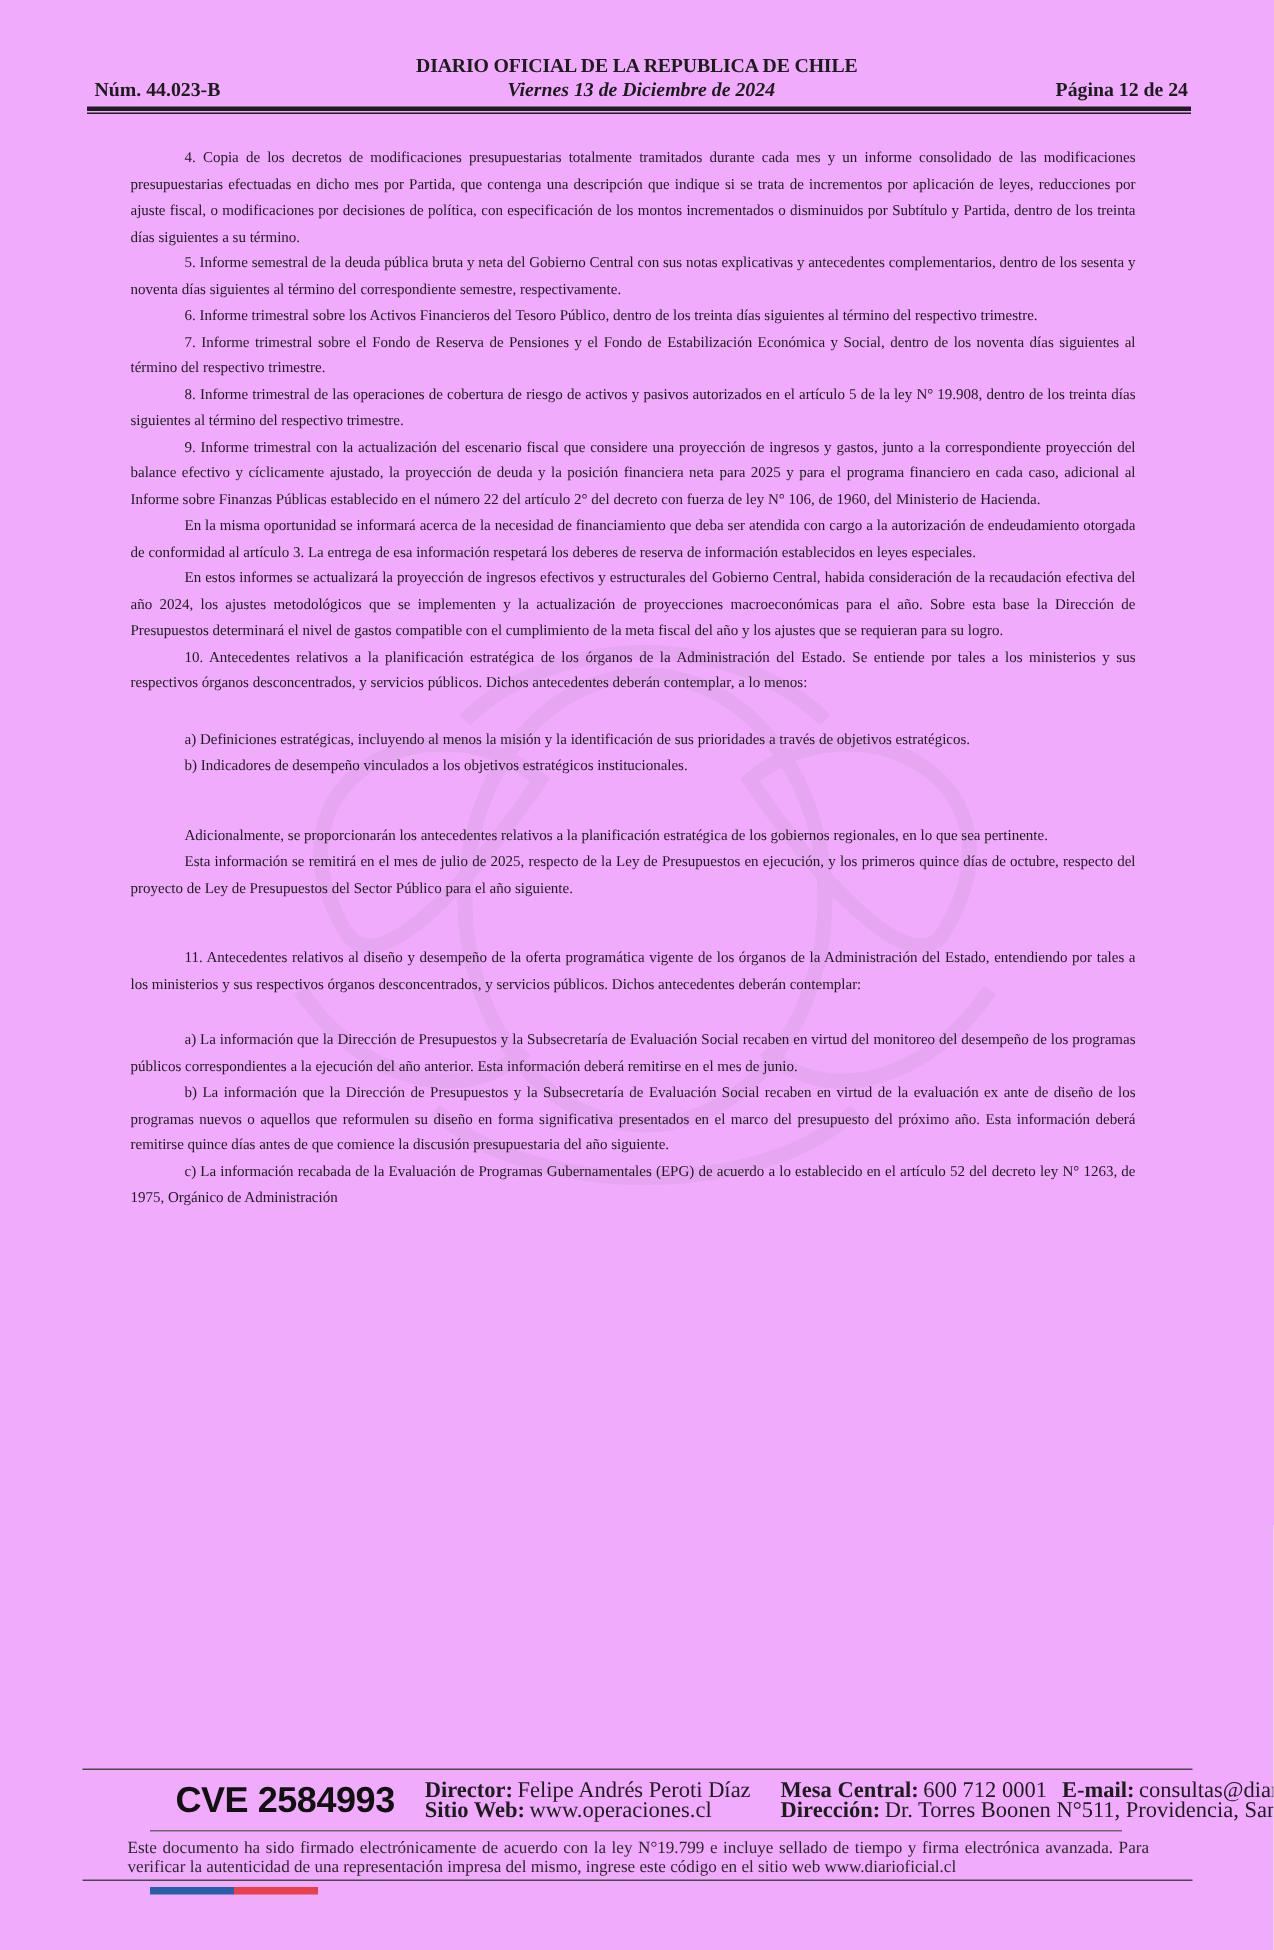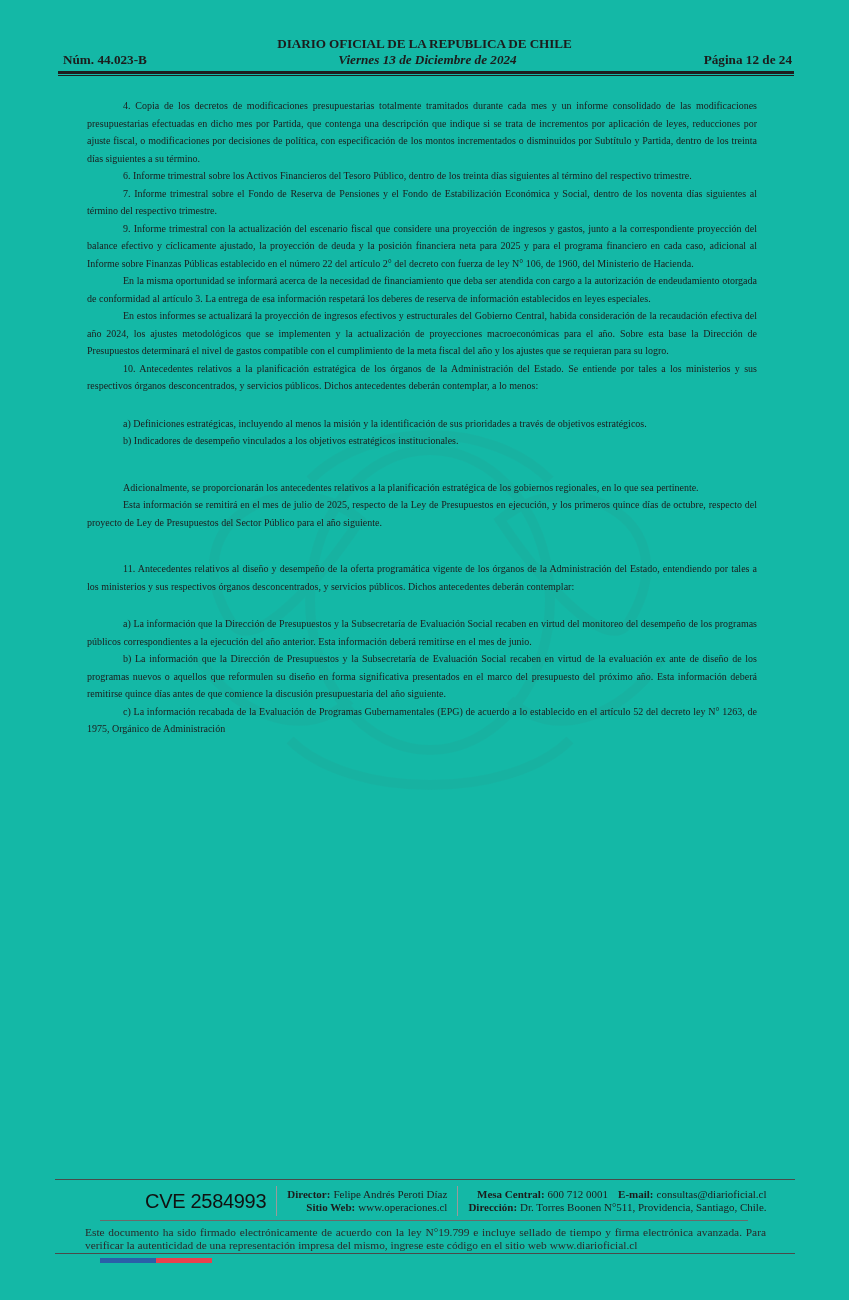--- a/index.html
+++ b/index.html
@@ -1,19 +1,19 @@
 <!DOCTYPE html>
 <html><head>
 <meta charset="utf-8">
 <style>
   html,body{margin:0;padding:0;background:#e9e9e9;}
   .page{
     position:relative;
     width:849px;height:1300px;
-    background:#14b8a6;
+    background:#f0abfc;
     font-family:"Liberation Serif","DejaVu Serif",serif;
     color:#1c1c1c;
     overflow:hidden;
     margin:0 auto;
   }
   
   .hdr-title{
     position:absolute;top:36px;left:0;right:0;
     text-align:center;font-weight:bold;font-size:13.2px;letter-spacing:-0.1px;
   }
@@ -44,26 +44,25 @@
   
   .ft-rule-top{position:absolute;top:1179px;left:55px;right:54px;height:1.4px;background:#4a4a4a;}
   .ft-rule-mid{position:absolute;top:1220px;left:100px;width:648px;height:1px;background:#6a6a6a;}
   .ft-rule-bottom{position:absolute;top:1253px;left:55px;right:54px;height:1.4px;background:#4a4a4a;}
   .ft-info{
     position:absolute;top:1186px;left:117px;right:80px;height:30px;
     display:flex;align-items:center;
   }
   .ft-cve{
     font-family:"Liberation Sans","DejaVu Sans",sans-serif;
-    font-weight:normal;font-size:20px;letter-spacing:-0.3px;color:#111;
+    font-weight:bold;font-size:24px;letter-spacing:-0.3px;color:#111;
     white-space:nowrap;
-    margin-left:28px;
   }
   .ft-div{width:1px;align-self:stretch;background:#9a9a9a;margin:0 10px;}
-  .ft-col{font-size:11px;line-height:13.2px;white-space:nowrap;text-align:right;}
+  .ft-col{font-size:15px;line-height:13.2px;white-space:nowrap;}
   .ft-col b{margin-right:3px;}
   .ft-col .row{display:block;}
   .ft-col .sp{display:inline-block;width:10px;}
   .ft-disclaimer{
     position:absolute;top:1226px;left:85px;width:681px;
     font-size:11.4px;line-height:13.4px;text-align:justify;color:#2a2a2a;
   }
   
   .flag{position:absolute;top:1258px;left:100px;height:5px;display:flex;}
   .flag .blue{width:56px;background:#2a5fa8;}
@@ -92,22 +91,24 @@
       <path d="M520 220 C 580 120, 460 60, 390 120 C 430 180, 500 260, 520 220 Z"></path>
       <path d="M180 340 C 240 400, 400 400, 460 340"></path>
       <path d="M200 80 C 260 20, 380 20, 440 80"></path>
       <path d="M90 260 C 130 320, 200 340, 240 300"></path>
       <path d="M550 260 C 510 320, 440 340, 400 300"></path>
     </g>
   </svg>
 
   <div class="body-text">
     <p>4. Copia de los decretos de modificaciones presupuestarias totalmente tramitados durante cada mes y un informe consolidado de las modificaciones presupuestarias efectuadas en dicho mes por Partida, que contenga una descripción que indique si se trata de incrementos por aplicación de leyes, reducciones por ajuste fiscal, o modificaciones por decisiones de política, con especificación de los montos incrementados o disminuidos por Subtítulo y Partida, dentro de los treinta días siguientes a su término.</p>
+    <p>5. Informe semestral de la deuda pública bruta y neta del Gobierno Central con sus notas explicativas y antecedentes complementarios, dentro de los sesenta y noventa días siguientes al término del correspondiente semestre, respectivamente.</p>
     <p>6. Informe trimestral sobre los Activos Financieros del Tesoro Público, dentro de los treinta días siguientes al término del respectivo trimestre.</p>
     <p>7. Informe trimestral sobre el Fondo de Reserva de Pensiones y el Fondo de Estabilización Económica y Social, dentro de los noventa días siguientes al término del respectivo trimestre.</p>
+    <p>8. Informe trimestral de las operaciones de cobertura de riesgo de activos y pasivos autorizados en el artículo 5 de la ley N° 19.908, dentro de los treinta días siguientes al término del respectivo trimestre.</p>
     <p>9. Informe trimestral con la actualización del escenario fiscal que considere una proyección de ingresos y gastos, junto a la correspondiente proyección del balance efectivo y cíclicamente ajustado, la proyección de deuda y la posición financiera neta para 2025 y para el programa financiero en cada caso, adicional al Informe sobre Finanzas Públicas establecido en el número 22 del artículo 2° del decreto con fuerza de ley N° 106, de 1960, del Ministerio de Hacienda.</p>
     <p>En la misma oportunidad se informará acerca de la necesidad de financiamiento que deba ser atendida con cargo a la autorización de endeudamiento otorgada de conformidad al artículo 3. La entrega de esa información respetará los deberes de reserva de información establecidos en leyes especiales.</p>
     <p>En estos informes se actualizará la proyección de ingresos efectivos y estructurales del Gobierno Central, habida consideración de la recaudación efectiva del año 2024, los ajustes metodológicos que se implementen y la actualización de proyecciones macroeconómicas para el año. Sobre esta base la Dirección de Presupuestos determinará el nivel de gastos compatible con el cumplimiento de la meta fiscal del año y los ajustes que se requieran para su logro.</p>
     <p>10. Antecedentes relativos a la planificación estratégica de los órganos de la Administración del Estado. Se entiende por tales a los ministerios y sus respectivos órganos desconcentrados, y servicios públicos. Dichos antecedentes deberán contemplar, a lo menos:</p>
     <p class="gap-s">a) Definiciones estratégicas, incluyendo al menos la misión y la identificación de sus prioridades a través de objetivos estratégicos.</p>
     <p>b) Indicadores de desempeño vinculados a los objetivos estratégicos institucionales.</p>
     <p class="gap-m">Adicionalmente, se proporcionarán los antecedentes relativos a la planificación estratégica de los gobiernos regionales, en lo que sea pertinente.</p>
     <p>Esta información se remitirá en el mes de julio de 2025, respecto de la Ley de Presupuestos en ejecución, y los primeros quince días de octubre, respecto del proyecto de Ley de Presupuestos del Sector Público para el año siguiente.</p>
     <p class="gap-m">11. Antecedentes relativos al diseño y desempeño de la oferta programática vigente de los órganos de la Administración del Estado, entendiendo por tales a los ministerios y sus respectivos órganos desconcentrados, y servicios públicos. Dichos antecedentes deberán contemplar:</p>
     <p class="gap-s">a) La información que la Dirección de Presupuestos y la Subsecretaría de Evaluación Social recaben en virtud del monitoreo del desempeño de los programas públicos correspondientes a la ejecución del año anterior. Esta información deberá remitirse en el mes de junio.</p>

